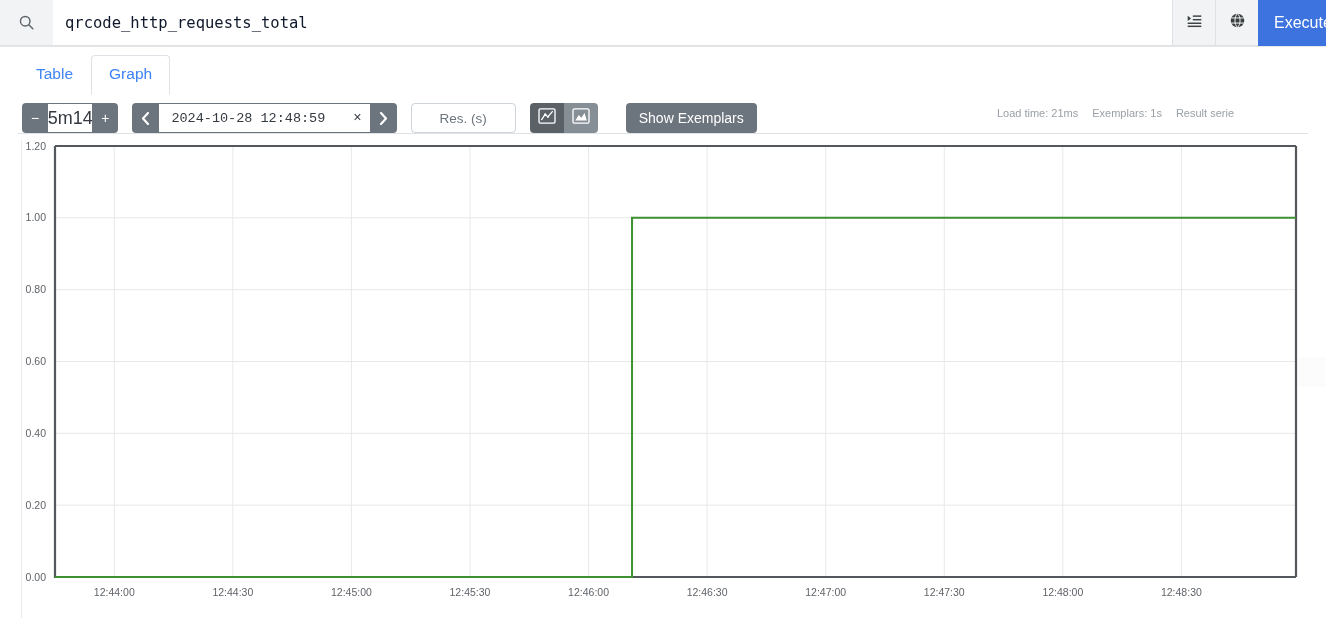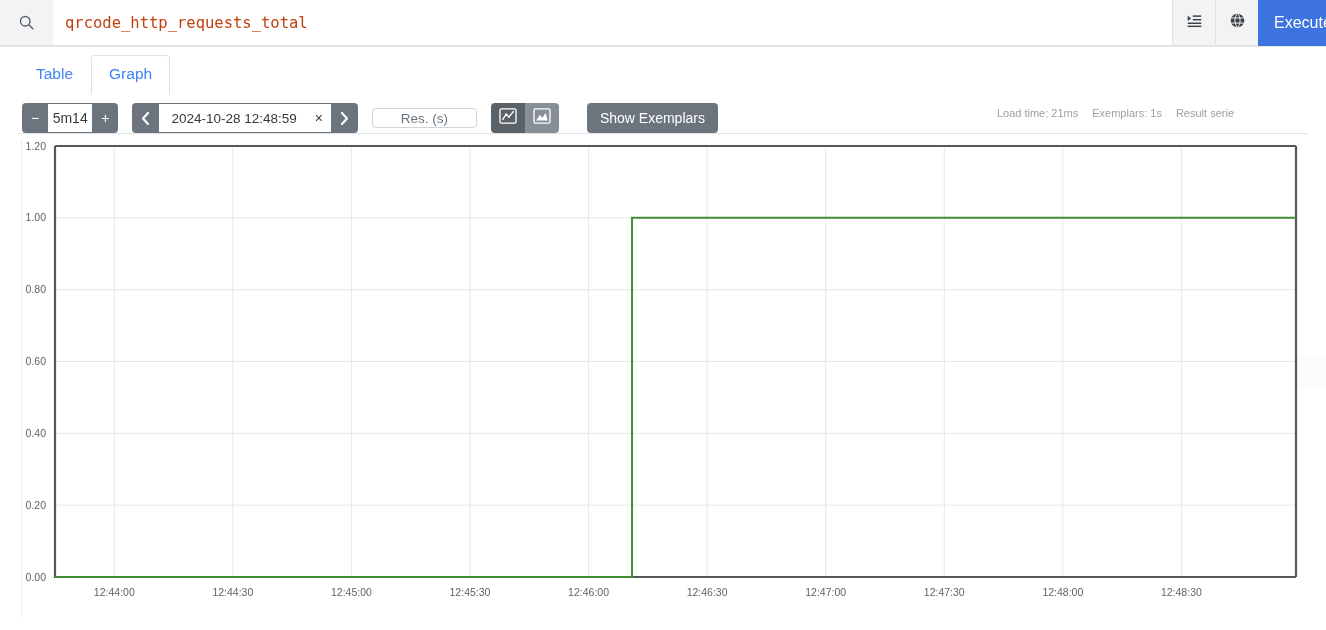--- a/index.html
+++ b/index.html
@@ -50,21 +50,21 @@
     padding-left: 10px;
     background: #fff;
     min-width: 0;
   }
   .query-input {
     width: 100%;
     border: none;
     outline: none;
     font-family: "DejaVu Sans Mono", monospace;
     font-size: 15.5px;
-    color: #c2410c;
+    color: #0f172a;
     letter-spacing: 0px;
     background: transparent;
     caret-color: #202124;
   }
 
   .icon-btn {
     width: 43px;
     background: #f1f3f4;
     border-left: 1px solid #dfe1e5;
     border-bottom: 1px solid #dfe1e5;
@@ -156,51 +156,52 @@
     display: flex; align-items: center; justify-content: center;
     font-size: 14px;
     cursor: pointer;
     padding: 0 9px;
   }
   .rng-val {
     background: #fff;
     border-top: 1px solid #6c757d;
     border-bottom: 1px solid #6c757d;
     display: flex; align-items: center; justify-content: center;
-    font-size: 14px;
+    font-size: 18px;
     color: #343a40;
     width: 44px;
     overflow: hidden;
     white-space: nowrap;
     cursor: text;
   }
   .r-left { border-radius: 4px 0 0 4px; }
   .r-right { border-radius: 0 4px 4px 0; }
 
   .time-field {
     background: #fff;
     border-top: 1px solid #6c757d;
     border-bottom: 1px solid #6c757d;
     display: flex; align-items: center;
     font-size: 13.5px;
     color: #343a40;
     padding: 0 6px 0 12px;
     white-space: nowrap;
-    gap: 16px;
+    gap: 26px;
     cursor: text;
+    font-family: Liberation Mono, monospace;
   }
   .clear-x {
     color: #343a40;
     font-size: 14px;
     cursor: pointer;
     padding: 0 2px;
   }
   .res-input {
     width: 105px;
-    height: 20px;
+    height: 30px;
     border: 1px solid #ced4da;
     border-radius: 4px;
     font-size: 13.5px;
     color: #6c757d;
     text-align: center;
     outline: none;
     background: #fff;
     font-family: "Liberation Sans", sans-serif;
   }
   .res-input::placeholder { color: #6c757d; opacity: 1; }

